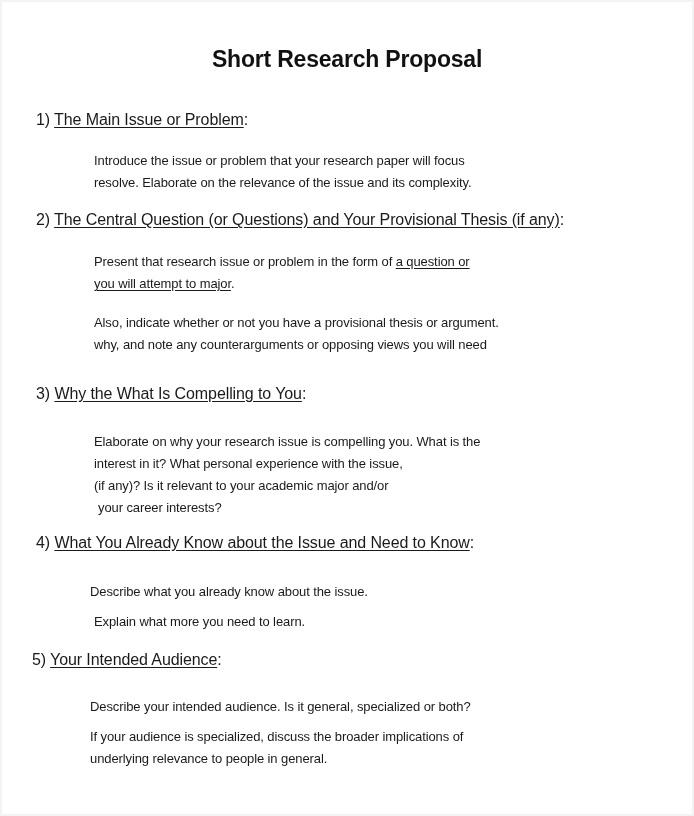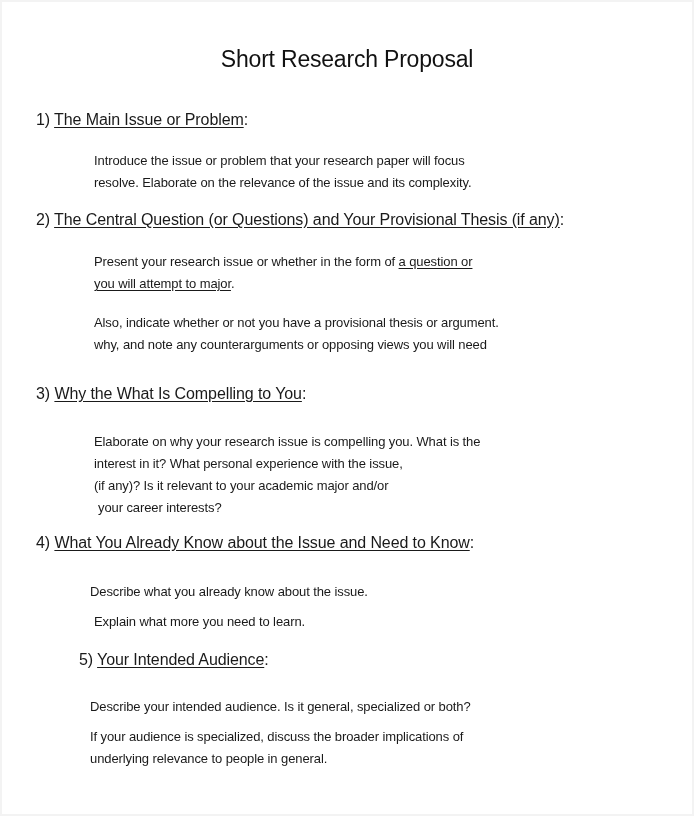--- a/index.html
+++ b/index.html
@@ -21,21 +21,21 @@
       margin: 2px;
       background: #ffffff;
     }
     .title {
       position: absolute;
       left: 0;
       right: 0;
       top: 44px;
       text-align: center;
       font-size: 23px;
-      font-weight: normal;
+      font-weight: bold;
       letter-spacing: -0.2px;
       color: #111;
     }
     .heading {
       position: absolute;
       font-size: 16px;
       line-height: 20px;
       white-space: nowrap;
       letter-spacing: -0.1px;
     }
@@ -70,21 +70,21 @@
   <div class="para" style="left:92px; top:148px;">
     <span class="line">Introduce the issue or problem that your research paper will focus</span>
     <span class="line">resolve. Elaborate on the relevance of the issue and its complexity.</span>
   </div>
 
   <div class="heading" style="left:34px; top:208px;">
     <span>2)</span>
     <span class="u">The Central Question (or Questions) and Your Provisional Thesis (if any)</span><span>:</span>
   </div>
   <div class="para" style="left:92px; top:249px;">
-    <span class="line"><span>Present your research issue or whether in the form of </span><span class="u">a question or</span></span>
+    <span class="line"><span>Present that research issue or problem in the form of </span><span class="u">a question or</span></span>
     <span class="line"><span class="u">you will attempt to major</span><span>.</span></span>
   </div>
   <div class="para" style="left:92px; top:310px;">
     <span class="line">Also, indicate whether or not you have a provisional thesis or argument.</span>
     <span class="line">why, and note any counterarguments or opposing views you will need</span>
   </div>
 
   <div class="heading" style="left:34px; top:382px;">
     <span>3)</span>
     <span class="u">Why the What Is Compelling to You</span><span>:</span>
@@ -100,21 +100,21 @@
     <span>4)</span>
     <span class="u">What You Already Know about the Issue and Need to Know</span><span>:</span>
   </div>
   <div class="para" style="left:88px; top:579px;">
     <span class="line">Describe what you already know about the issue.</span>
   </div>
   <div class="para" style="left:92px; top:609px;">
     <span class="line">Explain what more you need to learn.</span>
   </div>
 
-  <div class="heading" style="left:30px; top:648px;margin-left:47px;">
+  <div class="heading" style="left:30px; top:648px;">
     <span>5)</span>
     <span class="u">Your Intended Audience</span><span>:</span>
   </div>
   <div class="para" style="left:88px; top:694px;">
     <span class="line">Describe your intended audience. Is it general, specialized or both?</span>
   </div>
   <div class="para" style="left:88px; top:724px;">
     <span class="line">If your audience is specialized, discuss the broader implications of</span>
     <span class="line">underlying relevance to people in general.</span>
   </div>

